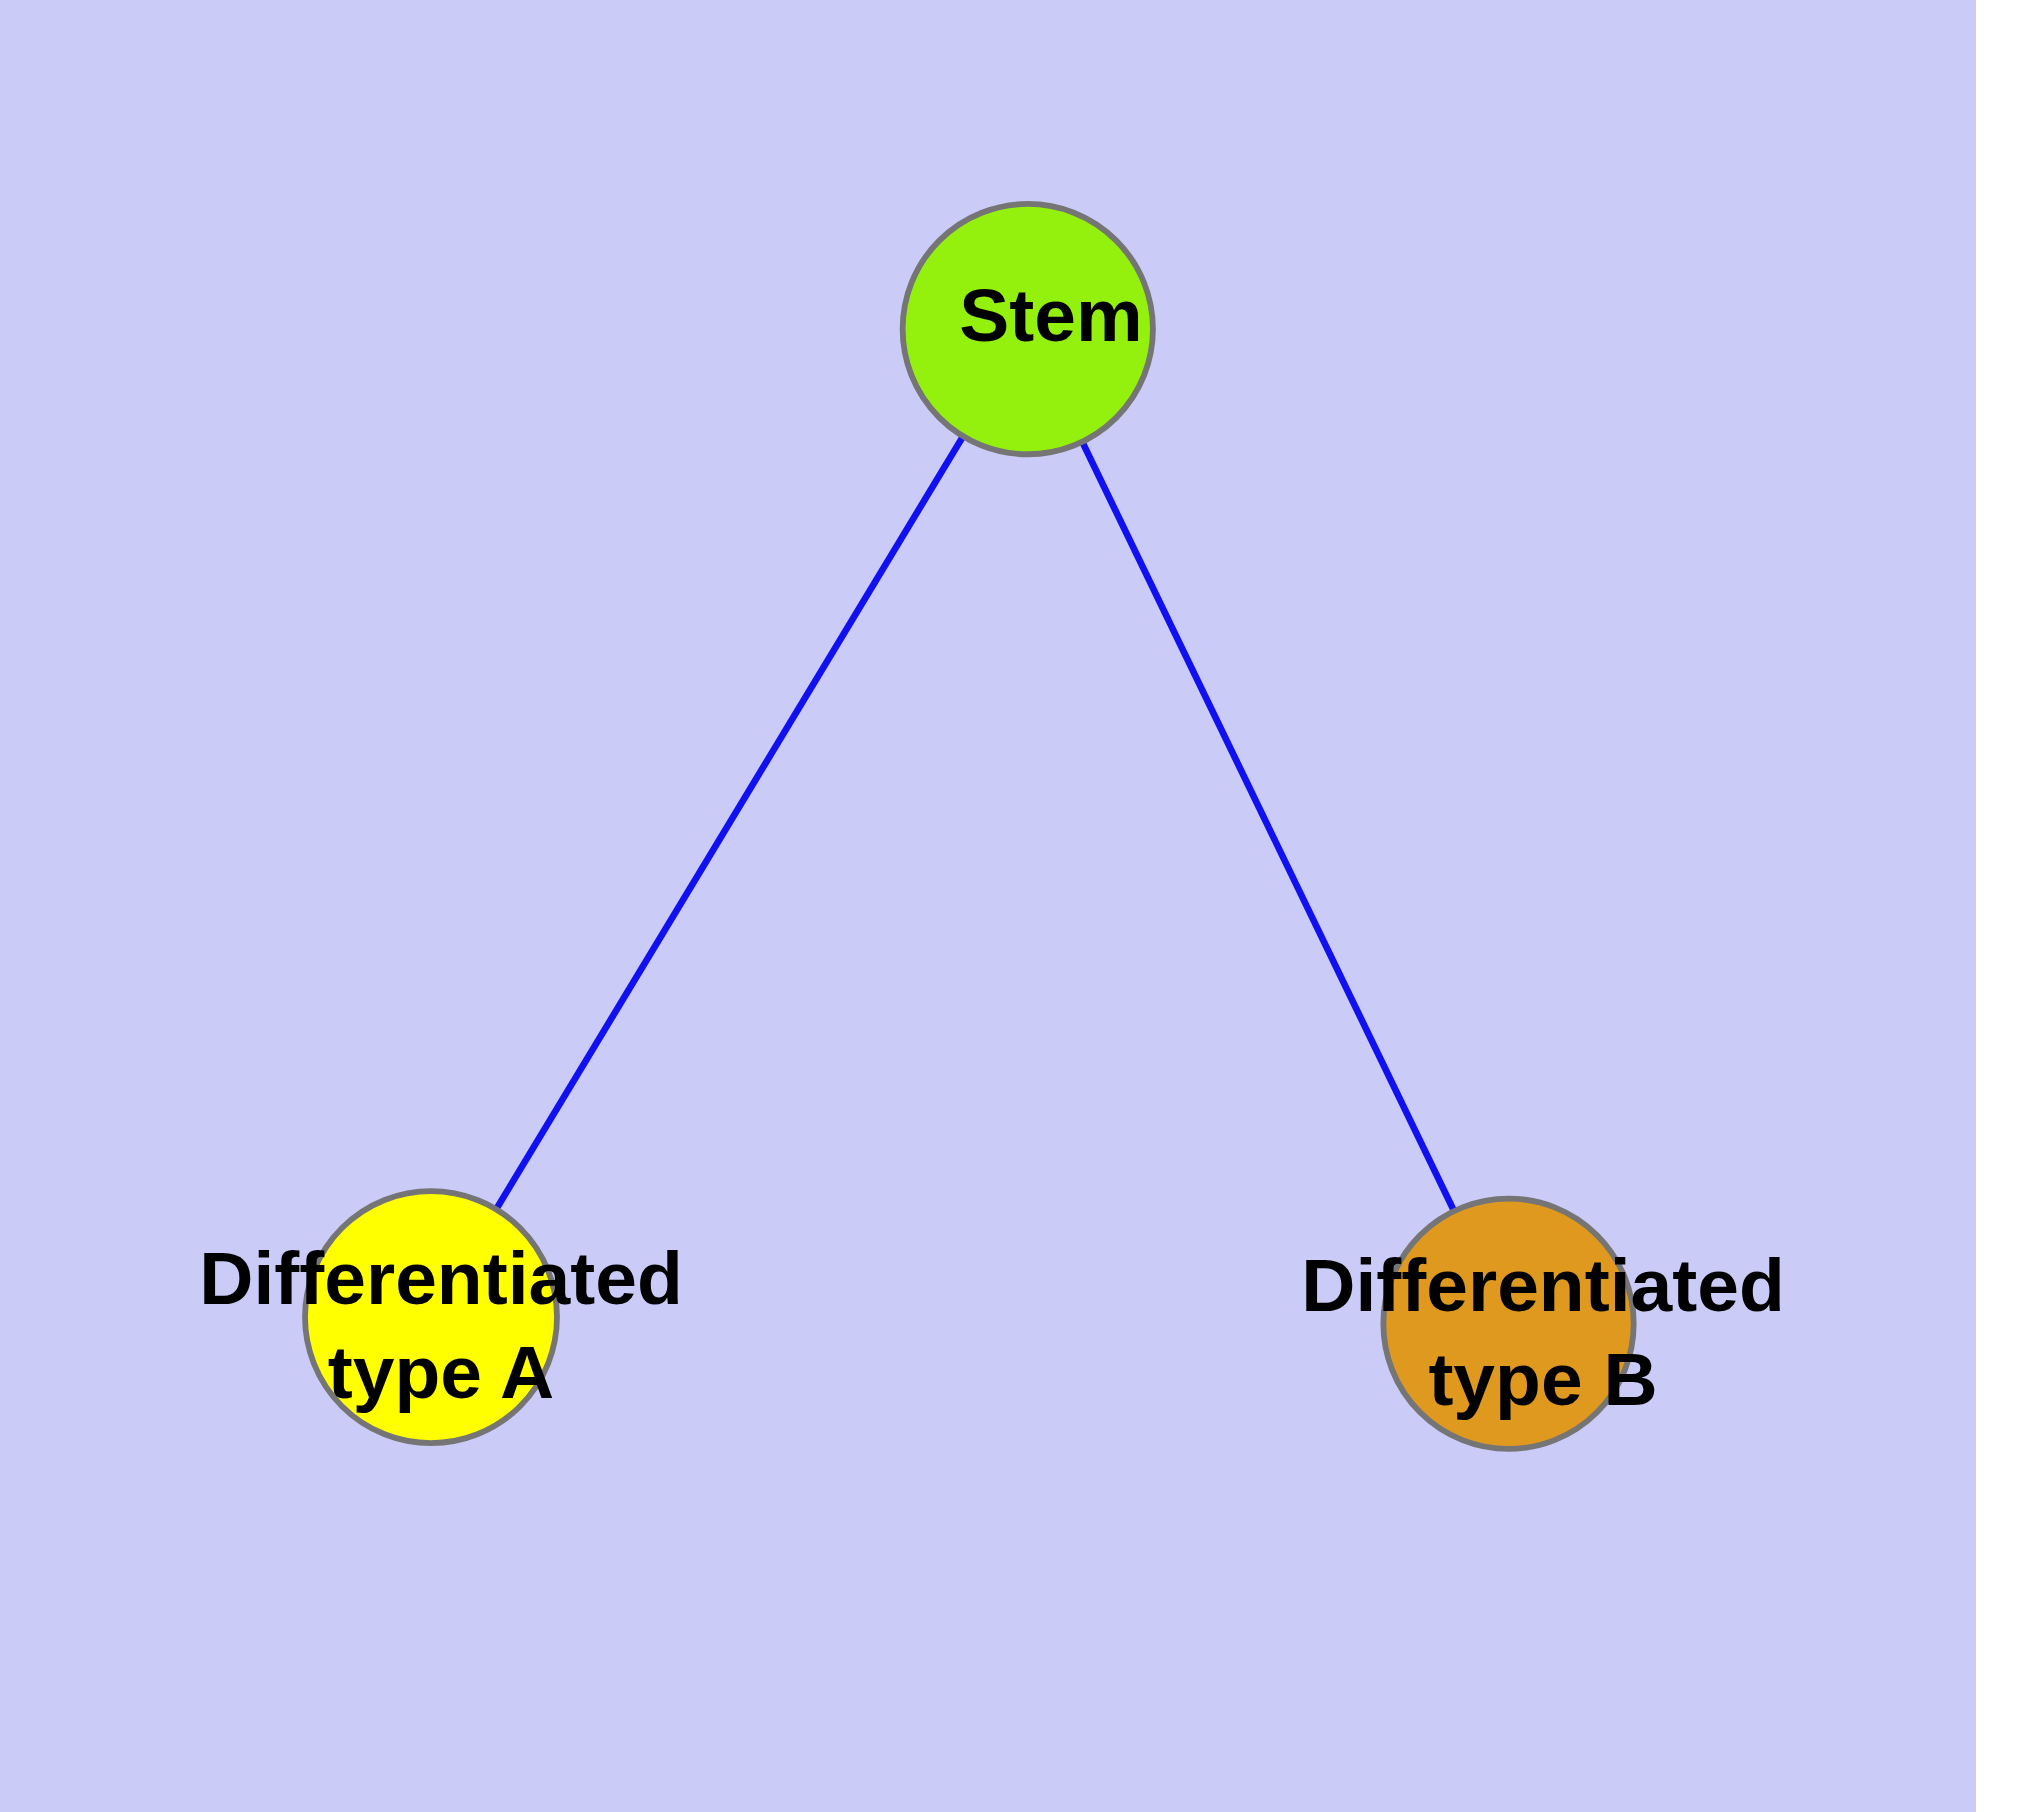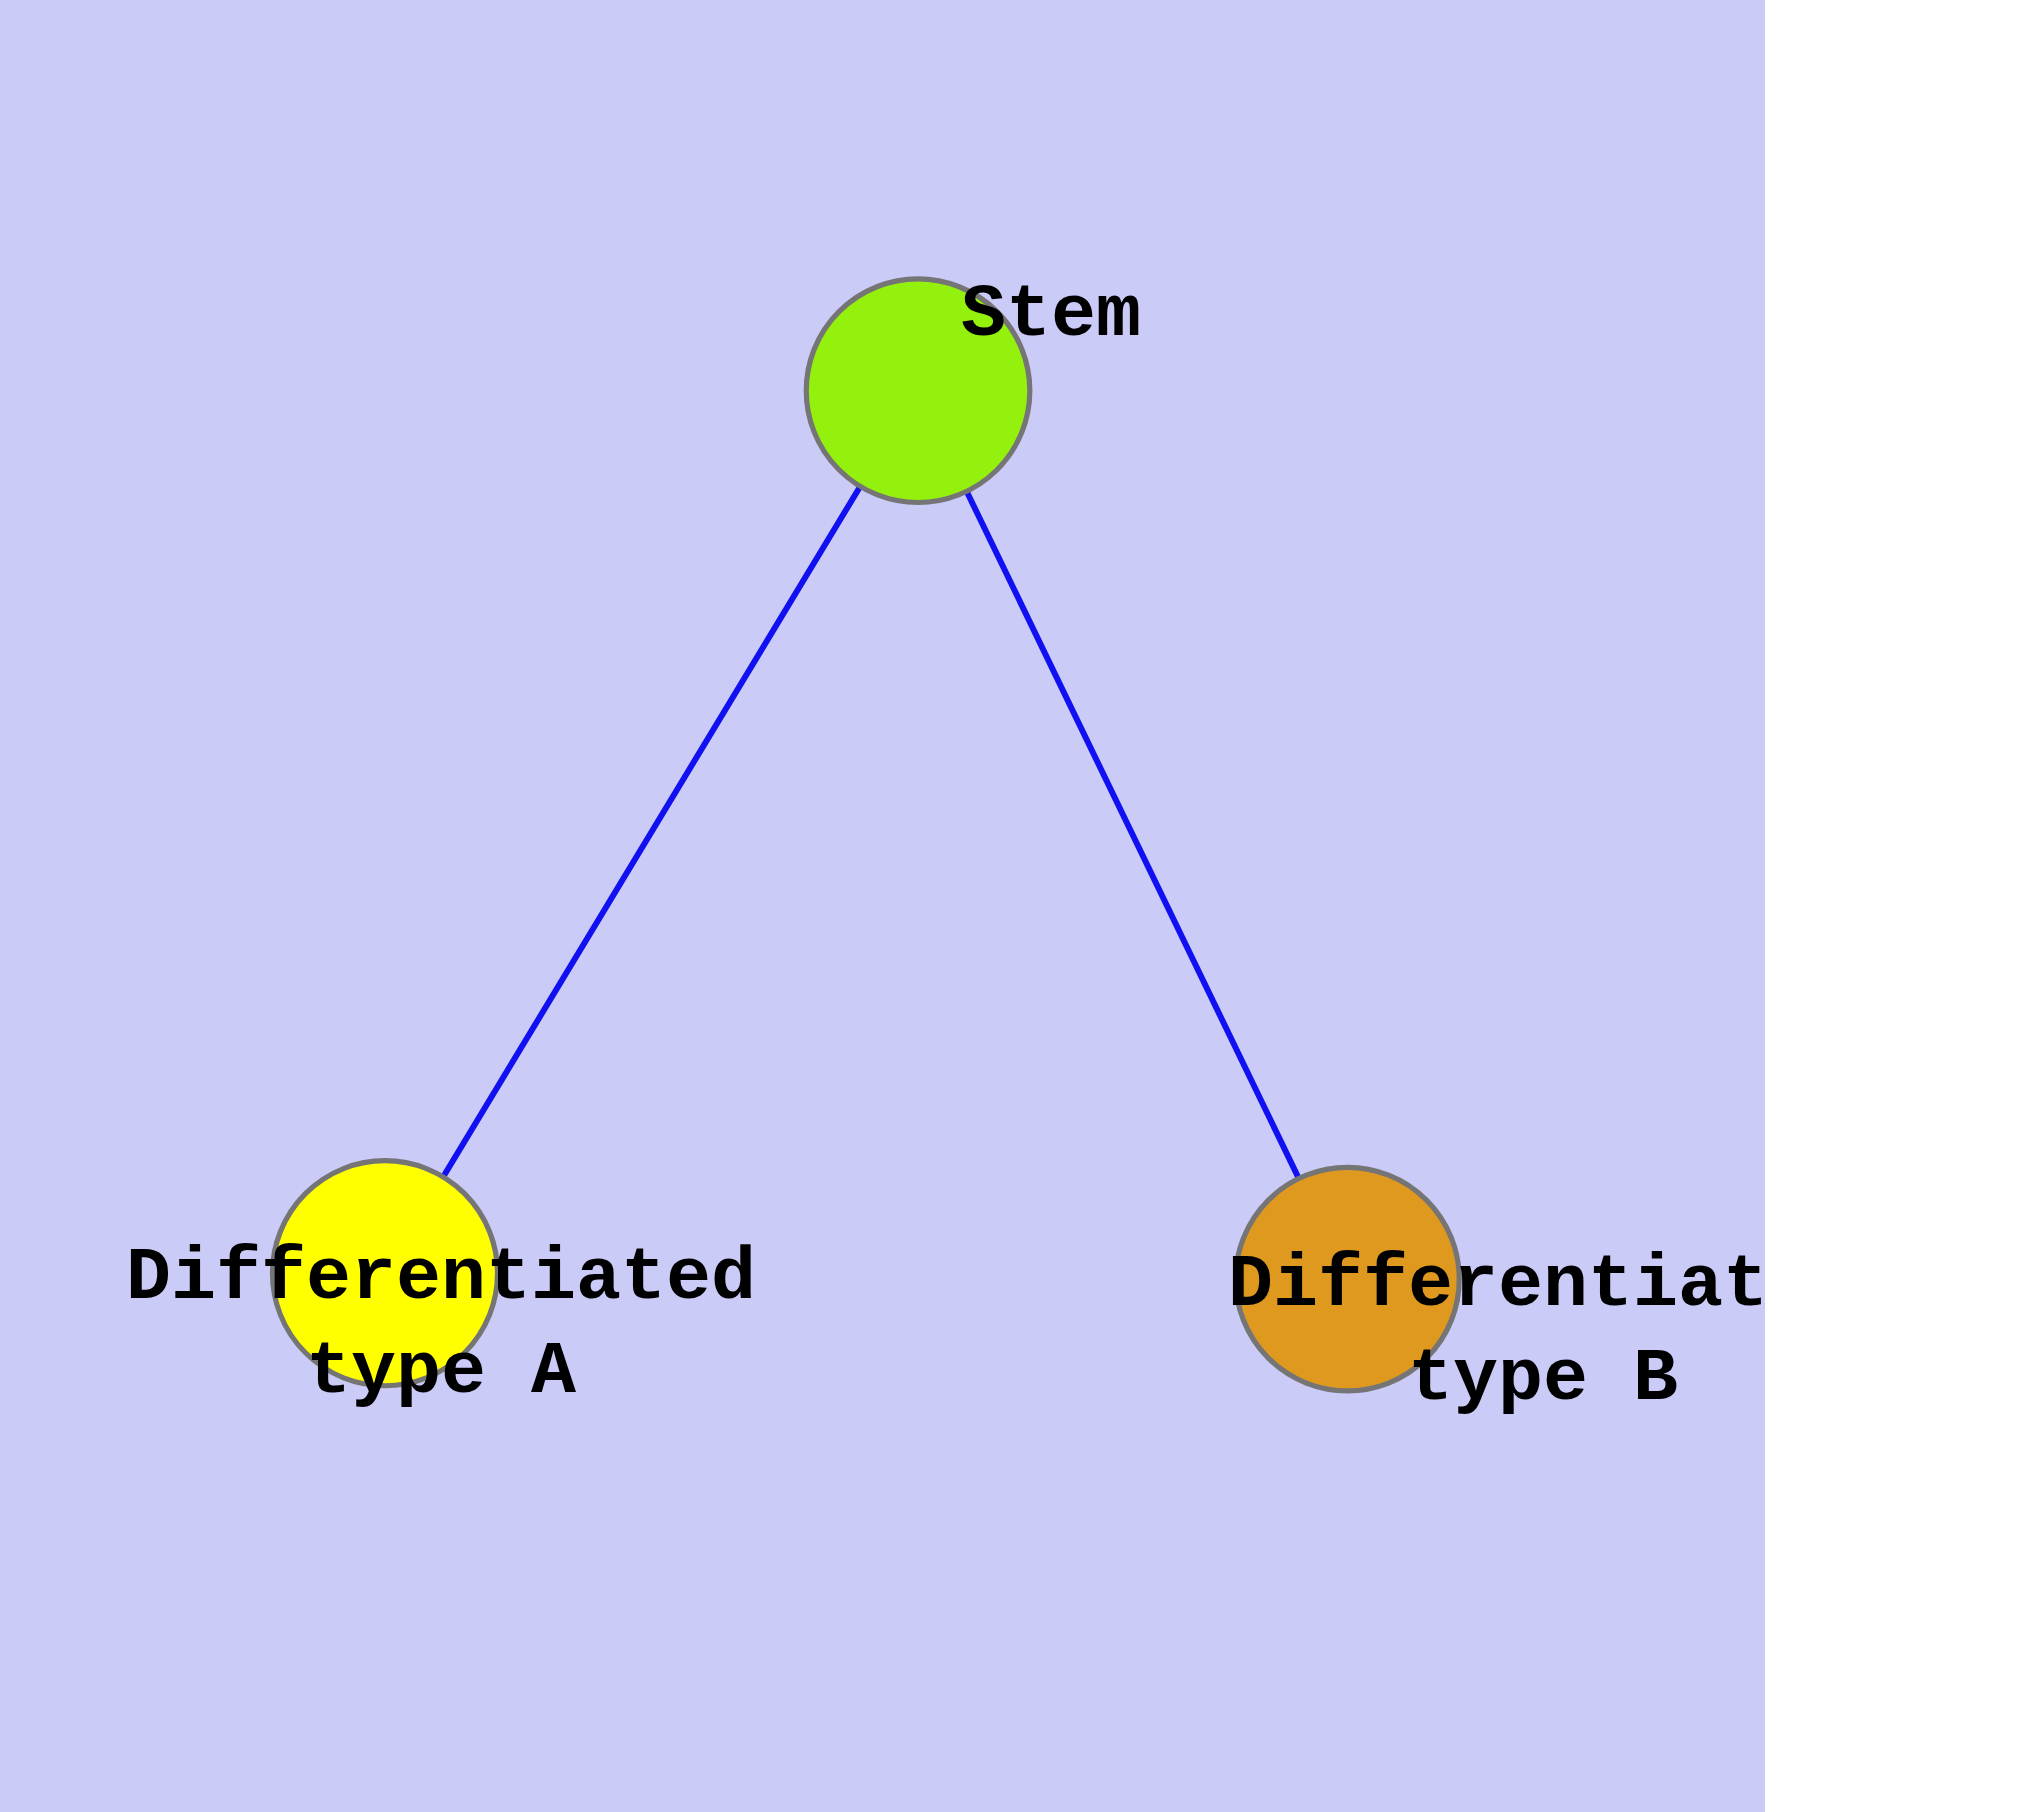--- a/index.html
+++ b/index.html
@@ -2,24 +2,24 @@
 <html style="font-size:13.6px"><head>
 <meta charset="utf-8">
 <style>
   html, body {
     margin: 0;
     padding: 0;
     background: #ffffff;
   }
   .canvas {
     position: relative;
-    width: 1765px;
+    width: 1976px;
     height: 1812px;
     overflow: hidden;
-    font-family: Liberation Mono, monospace;
+    font-family: Liberation Sans, sans-serif;
   }
   .canvas > svg {
     position: absolute;
     left: 0;
     top: 0;
     width: 100%;
     height: 100%;
     display: block;
   }
   .node-label {

